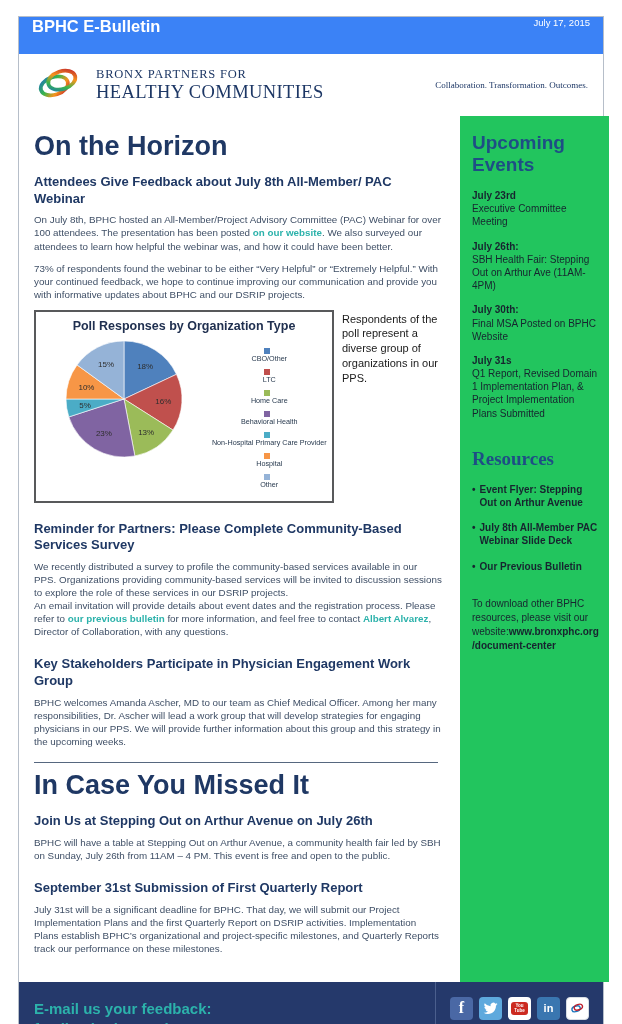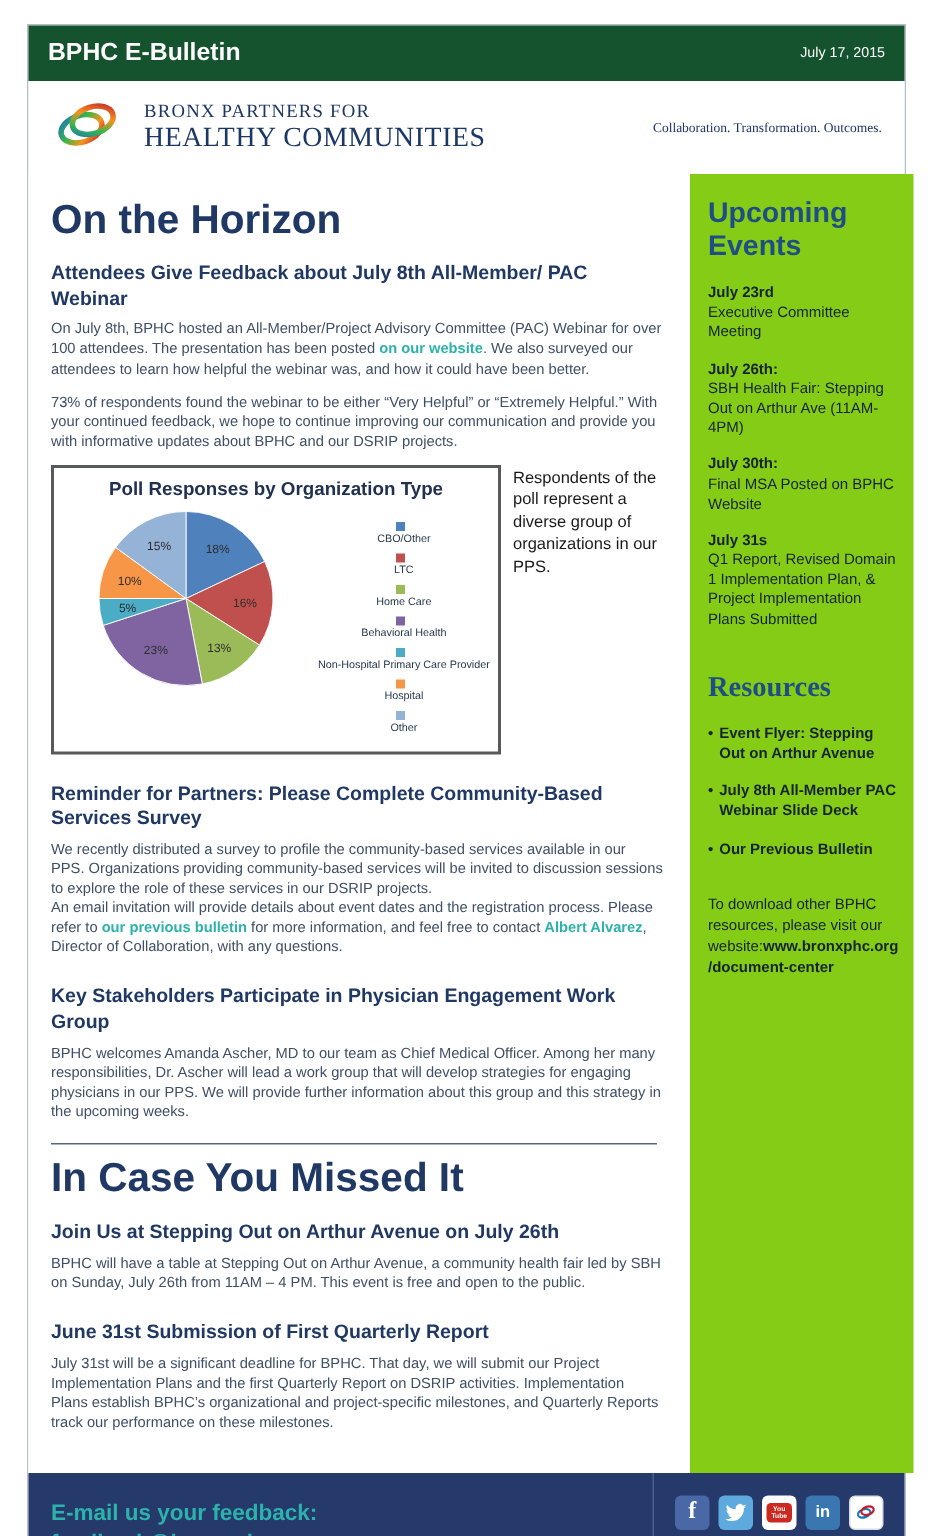--- a/index.html
+++ b/index.html
@@ -1,35 +1,35 @@
 <!DOCTYPE html>
 <html><head>
 <meta charset="utf-8">
 <title>BPHC E-Bulletin</title>
 <style>
   * { box-sizing: border-box; }
   body { margin: 0; background: #ffffff; font-family: "Liberation Sans", sans-serif; }
   .page { width: 586px; margin: 16px auto; border: 1px solid #b6bec9; background: #fff; }
 
   
-  .topbar { height: 37px; background: #14532d; display: flex; justify-content: space-between; align-items: center; padding: 0 13px; }
+  .topbar { height: 37px; background: #3b82f6; display: flex; justify-content: space-between; align-items: flex-start; padding: 0 13px; }
   .topbar-title { color: #fff; font-size: 16.5px; font-weight: bold; }
   .topbar-date { color: #fff; font-size: 9.5px; font-weight: normal; }
 
   
   .logoband { height: 62px; background: #fff; display: flex; align-items: center; padding: 0 12px; }
   .brandname { margin-left: 9px; color: #1d3765; font-family: "Liberation Serif", serif; line-height: 1.15; }
   .brand-l1 { font-size: 12.5px; letter-spacing: .8px; }
   .brand-l2 { font-size: 18.5px; letter-spacing: .4px; }
   .tagline { margin-left: auto; font-family: "Liberation Serif", serif; color: #1d3765; font-size: 9px; padding-right: 3px; }
 
   
   .content { display: flex; background: #fff; }
   .main { width: 437px; padding: 8px 14px 18px 15px; background: #fff; }
-  .sidebar { flex: 1; background: #84cc16; margin-left: 4px; padding: 14px 10px 14px 12px; }
+  .sidebar { flex: 1; background: #22c55e; margin-left: 4px; padding: 14px 10px 14px 12px; }
 
   .h1 { font-size: 27px; font-weight: bold; color: #1f3864; margin: 8px 0 12px; line-height: 1.1; }
   .h3 { font-size: 13px; font-weight: bold; color: #1f3864; margin: 18px 0 6px; line-height: 1.3; }
   .h3.first { margin-top: 10px; }
   .para { font-size: 9.8px; color: #3f4f66; line-height: 1.33; margin: 0 0 9px; }
   .para .blk { display: block; }
   .teal-link { color: #2cb2ab; font-weight: bold; text-decoration: none; cursor: pointer; }
 
   
   .chart-row { display: flex; margin: 4px 0 2px; }
@@ -181,21 +181,21 @@
 
       <hr class="rule">
 
       <div class="h1">In Case You Missed It</div>
 
       <div class="h3 first">Join Us at Stepping Out on Arthur Avenue on July 26th</div>
       <p class="para">
         <span class="blk">BPHC will have a table at Stepping Out on Arthur Avenue, a community health fair led by SBH on Sunday, July 26th from 11AM – 4 PM. This event is free and open to the public.</span>
       </p>
 
-      <div class="h3">June 31st Submission of First Quarterly Report</div>
+      <div class="h3">September 31st Submission of First Quarterly Report</div>
       <p class="para">July 31st will be a significant deadline for BPHC. That day, we will submit our Project Implementation Plans and the first Quarterly Report on DSRIP activities. Implementation Plans establish BPHC’s organizational and project-specific milestones, and Quarterly Reports track our performance on these milestones.</p>
     </div>
 
     <div class="sidebar">
       <div class="sb-title">Upcoming Events</div>
       <div id="events-list">
           <div class="event">
             <div class="event-date">July 23rd</div>
             <div class="event-desc">Executive Committee Meeting</div>
           </div>

